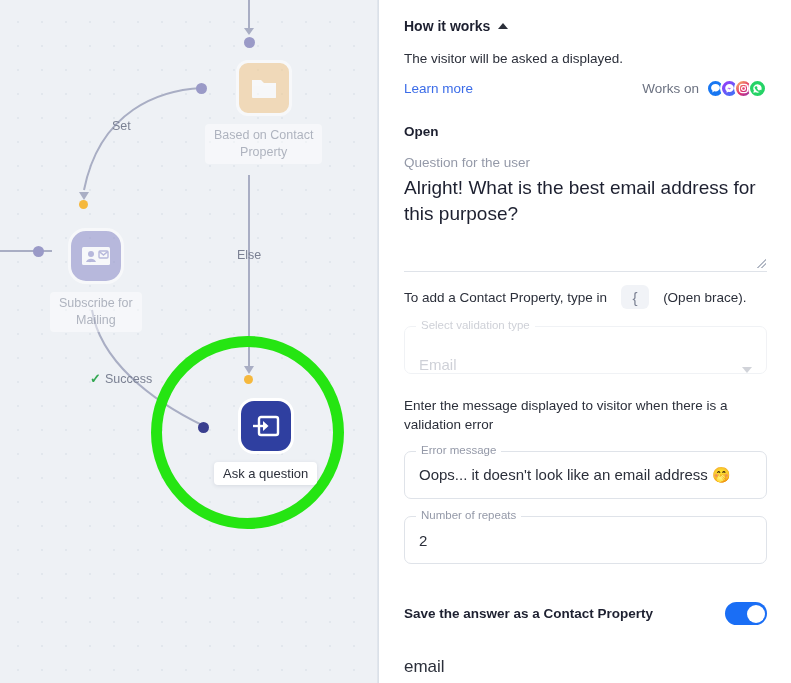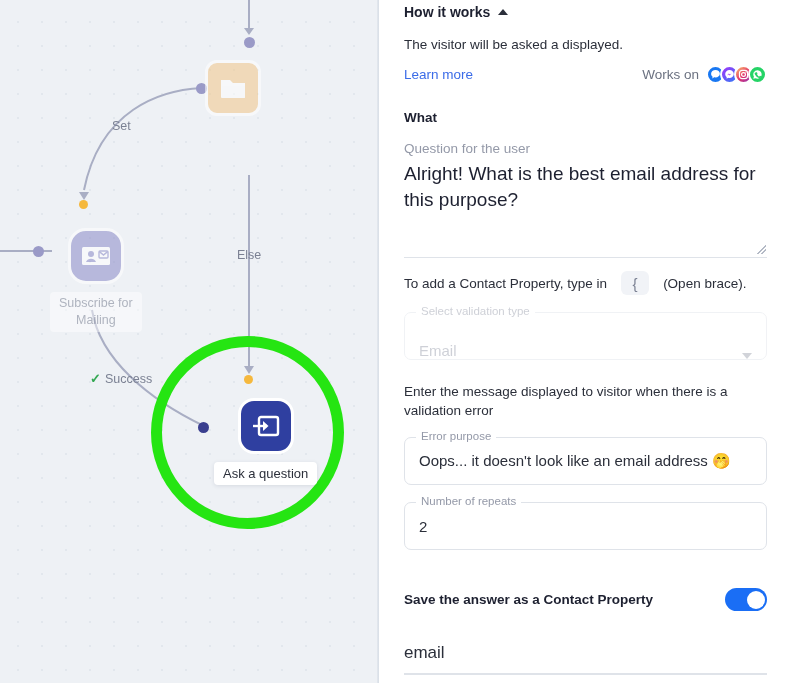--- a/index.html
+++ b/index.html
@@ -77,21 +77,21 @@
 
   
   .dot { position: absolute; border-radius: 50%; }
   .dot.purple { background: #9a9ac7; }
   .dot.dark   { background: #3a3f8f; }
   .dot.orange { background: #f5b83d; }
 
   
   .panel {
     flex: 1 1 auto; height: 683px; background: #ffffff;
-    padding: 4px 24px 0 25px; overflow: hidden; position: relative;
+    padding: 18px 24px 0 25px; overflow: hidden; position: relative;
   }
 
   .how-title { display: flex; align-items: center; gap: 8px; }
   .how-title .t { font-size: 14px; font-weight: bold; color: #1d2030; }
   .caret-up { width: 0; height: 0; border-left: 5px solid transparent;
     border-right: 5px solid transparent; border-bottom: 6px solid #2b2f3a; }
 
   .how-desc { margin-top: 17px; font-size: 13.5px; color: #2b2f3a; }
 
   .learn-row { margin-top: 13px; display: flex; align-items: center; justify-content: space-between; }
@@ -203,20 +203,22 @@
       <span>Success</span>
     </div>
 
     <div class="node faded" id="node-contact-property">
       <div class="node-icon folder">
         <svg width="30" height="26" viewBox="0 0 30 26">
           <path d="M3 5 h9 l3 3 h12 v14 a1 1 0 0 1 -1 1 H4 a1 1 0 0 1 -1 -1 Z" fill="#ffffff"></path>
           <path d="M4 11 h23 v11 a1 1 0 0 1 -1 1 H5 a1 1 0 0 1 -1 -1 Z" fill="#fdfdfd"></path>
         </svg>
       </div>
+      <div class="node-label">Based on Contact
+Property</div>
     </div>
 
     <div class="node faded" id="node-subscribe">
       <div class="node-icon card">
         <svg width="32" height="24" viewBox="0 0 32 24">
           <rect x="2" y="3" width="28" height="18" rx="1.5" fill="#ffffff"></rect>
           <circle cx="11" cy="10" r="3" fill="#8b8bc8"></circle>
           <path d="M6 18 a5.5 5.5 0 0 1 10 0 Z" fill="#8b8bc8"></path>
           <rect x="19" y="7" width="9" height="7" rx="1" fill="none" stroke="#8b8bc8" stroke-width="1.4"></rect>
           <path d="M19.4 7.6 L23.5 11 L27.6 7.6" fill="none" stroke="#8b8bc8" stroke-width="1.4"></path>
@@ -277,21 +279,21 @@
           <span class="chan" style="background:#25d366;">
             <svg width="11" height="11" viewBox="0 0 12 12">
                 <path d="M6 1.3a4.6 4.6 0 0 0-3.9 7l-.7 2.4 2.5-.66A4.6 4.6 0 1 0 6 1.3z" fill="#ffffff"></path>
                 <path d="M4.3 3.9c.15-.3.3-.3.45-.3h.35c.12 0 .27 0 .4.3l.4.98c.06.15.1.3 0 .45l-.25.35c-.1.12-.2.25-.07.45.13.2.55.9 1.17 1.45.8.7 1.05.6 1.25.5l.45-.55c.12-.15.25-.12.4-.07l1 .5c.15.1.25.15.3.22.04.08.04.45-.12.88-.16.44-.9.86-1.28.9-.38.04-.72.18-2.4-.6C4.4 8.35 3.5 6.5 3.43 6.38c-.07-.13-.55-.75-.55-1.43s.35-1.02.48-1.16z" fill="#25d366"></path>
               </svg>
           </span>
         </span>
       </div>
     </div>
 
-    <div class="setup-h">What</div>
+    <div class="setup-h">Open</div>
 
     <div class="field-label-plain">Question for the user</div>
 
     <div class="textarea-box">
       <div class="question-text">Alright! What is the best email address for this purpose?</div>
       <span class="resize-handle"></span>
     </div>
 
     <div class="hint-row">
       <span>To add a Contact Property, type in</span>
@@ -301,21 +303,21 @@
 
     <div class="outfield disabled">
       <span class="legend">Select validation type</span>
       <span class="value">Email</span>
       <span class="sel-caret"></span>
     </div>
 
     <div class="helper-text">Enter the message displayed to visitor when there is a validation error</div>
 
     <div class="outfield">
-      <span class="legend">Error purpose</span>
+      <span class="legend">Error message</span>
       <span class="value">Oops... it doesn't look like an email address 🤭</span>
     </div>
 
     <div class="outfield">
       <span class="legend">Number of repeats</span>
       <span class="value">2</span>
     </div>
 
     <div class="save-row">
       <span class="save-label">Save the answer as a Contact Property</span>

